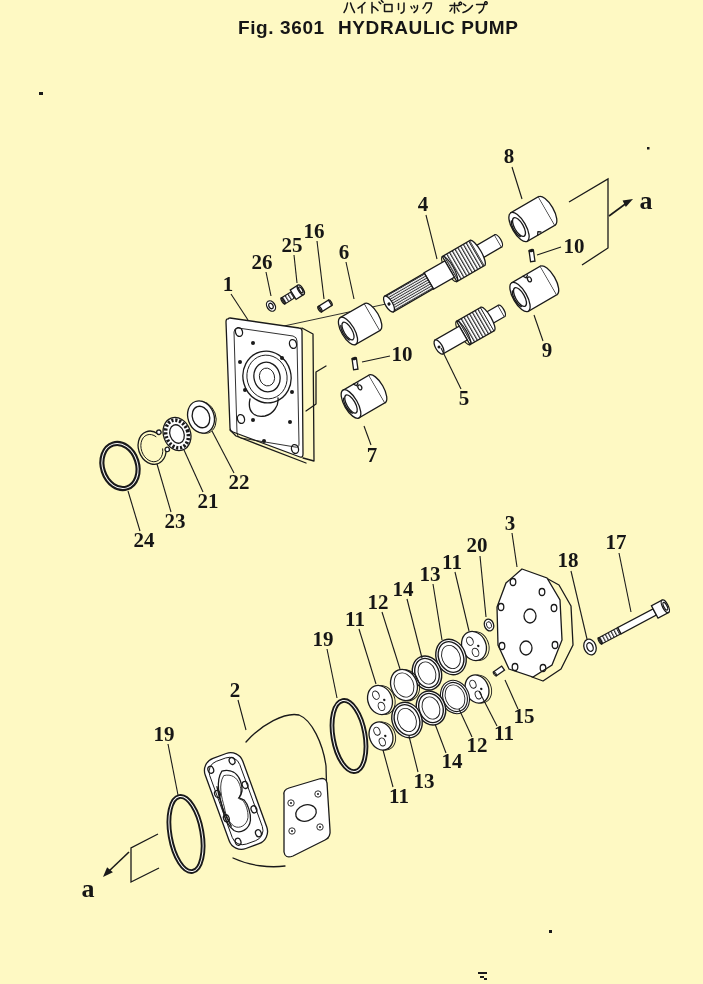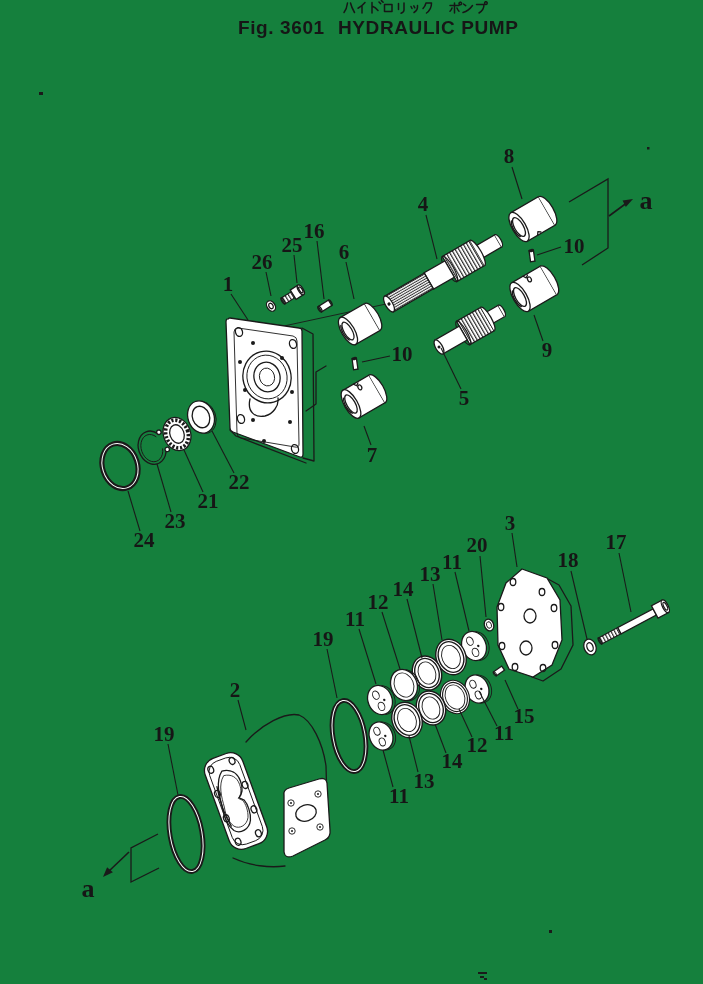--- a/index.html
+++ b/index.html
@@ -1,16 +1,16 @@
 <!DOCTYPE html>
 <html><head>
 <meta charset="utf-8">
 <style>
   html,body{margin:0;padding:0;background:#f2f2f2;}
-  .page{width:703px;height:984px;background:#15803d;position:relative;margin:0 auto;
+  .page{width:703px;height:984px;background:#fef9c3;position:relative;margin:0 auto;
         font-family:"Liberation Sans",sans-serif;}
   svg{display:block}
   .callout{font-family:"Liberation Serif",serif;font-weight:600;font-size:21px;fill:#161616;}
   .section-letter{font-family:"Liberation Serif",serif;font-weight:700;font-size:26px;fill:#161616;}
   .fig-en{font-family:"Liberation Sans",sans-serif;font-weight:700;font-size:19px;
           letter-spacing:.6px;fill:#161616;}
   .ln{stroke:#1a1a1a;fill:none;stroke-width:1.3;stroke-linecap:round;stroke-linejoin:round;}
   .lnthin{stroke:#1a1a1a;fill:none;stroke-width:0.9;}
   .lnwhite{stroke:#ffffff;fill:none;stroke-width:1;}
   .fw{fill:#ffffff;stroke:#1a1a1a;stroke-width:1.3;}

